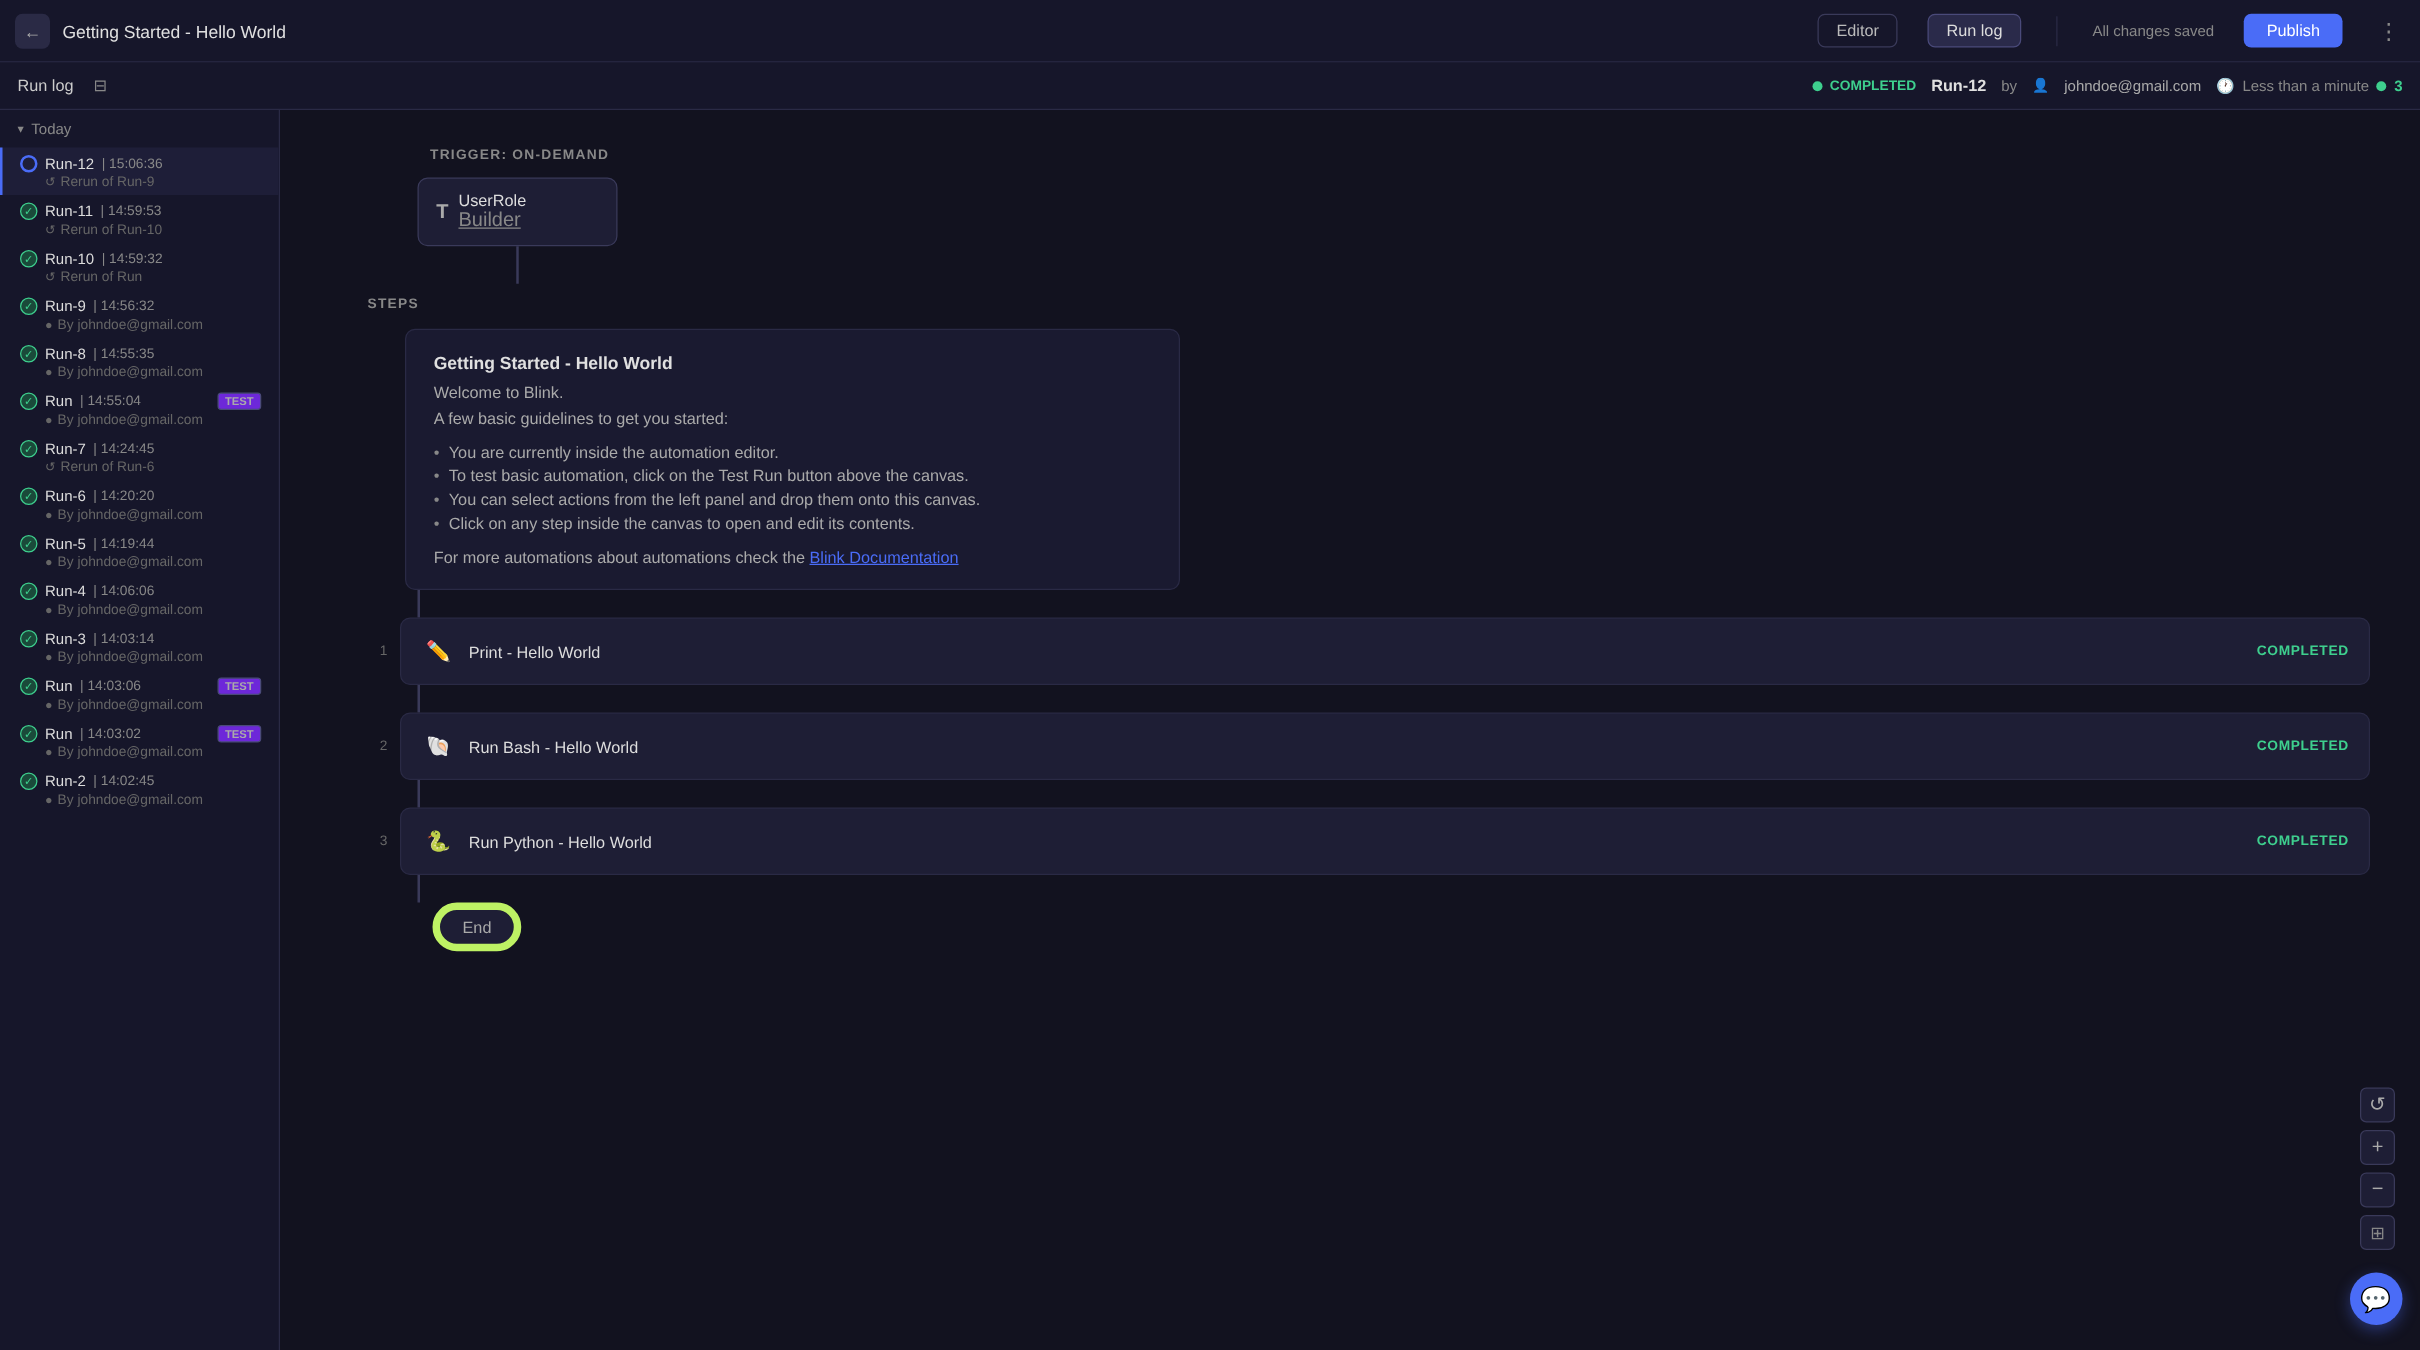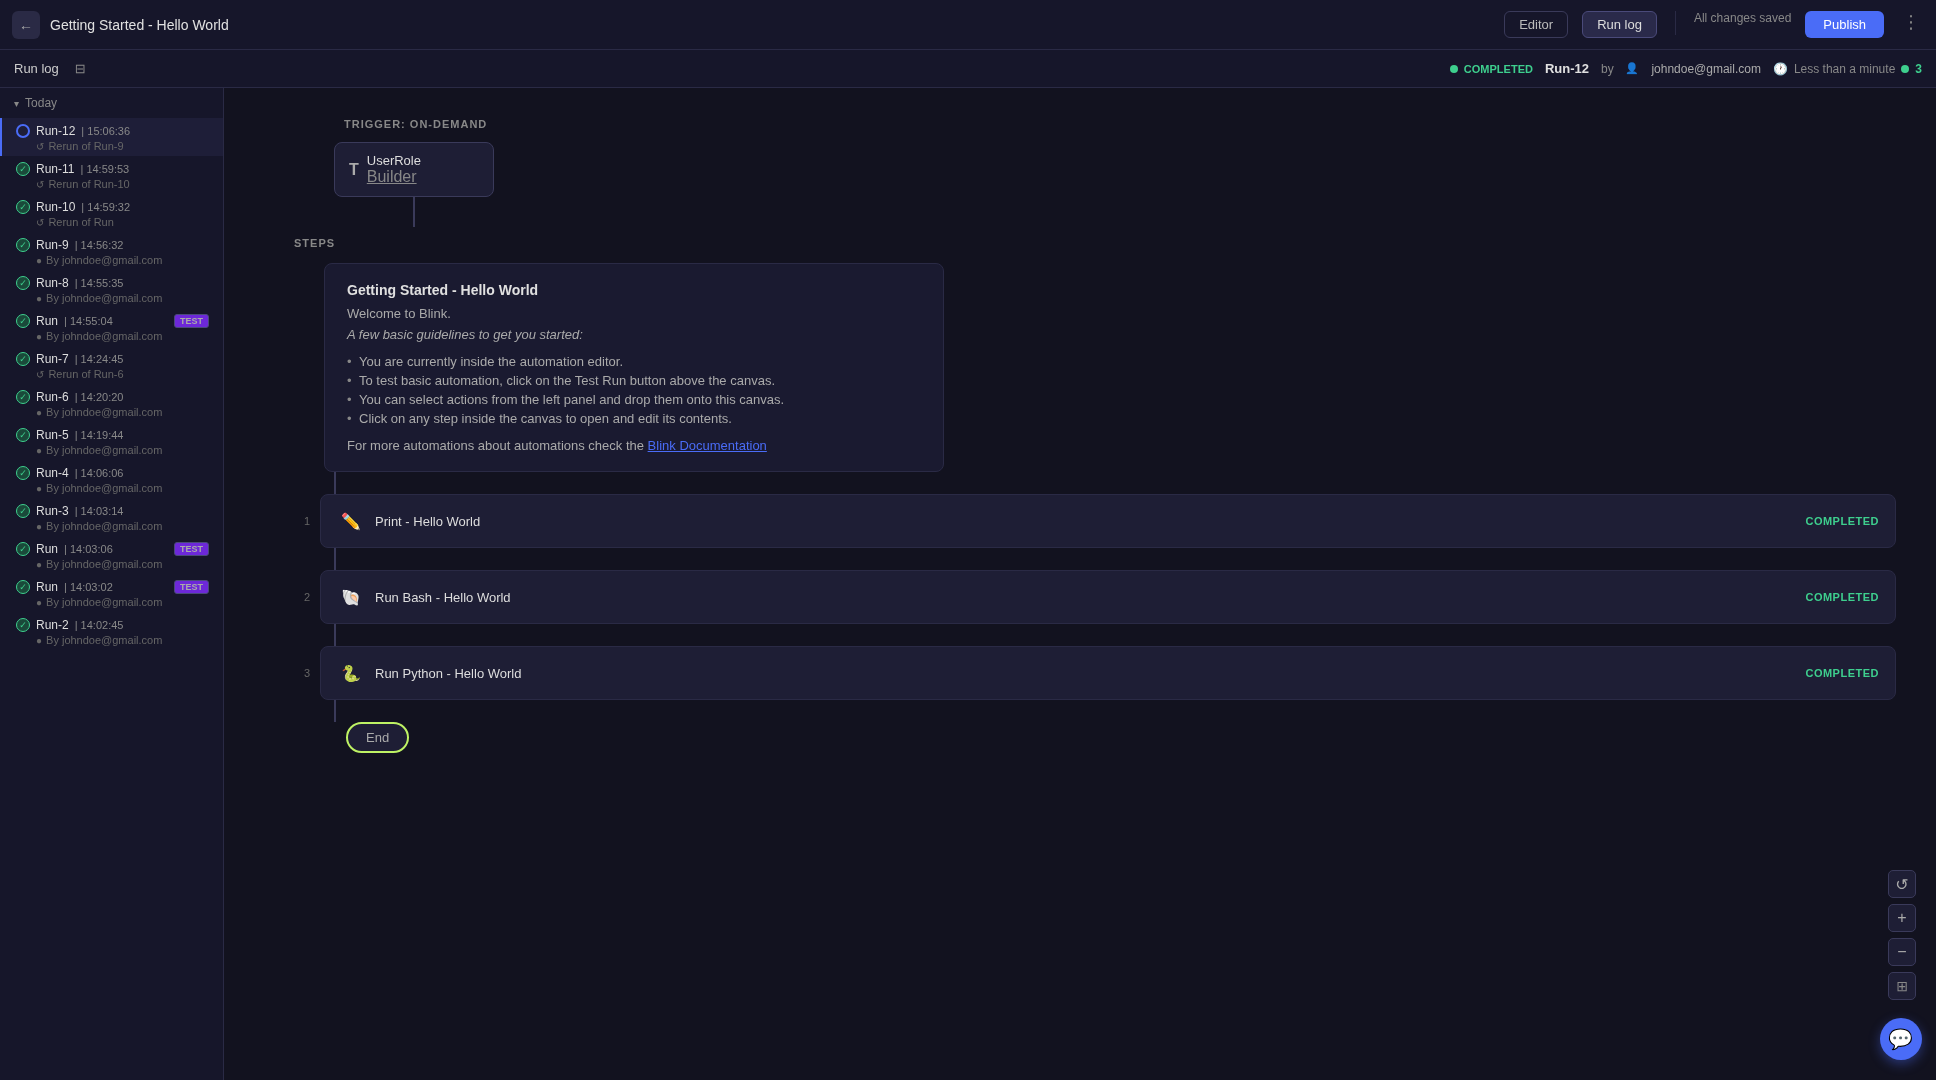--- a/index.html
+++ b/index.html
@@ -35,21 +35,22 @@
       font-size: 14px;
     }
     .app-title {
       color: #e0e0e0;
       font-size: 14px;
       font-weight: 500;
       flex: 1;
     }
     .header-right {
       display: flex;
-      gap: 14px;
+      align-items: center;
+      gap: 24px;
     }
     .btn-editor {
       background: transparent;
       border: 1px solid #3a3a5a;
       color: #bbb;
       padding: 5px 14px;
       border-radius: 6px;
       cursor: pointer;
       font-size: 13px;
     }
@@ -291,21 +292,21 @@
       margin-left: 30px;
       margin-bottom: 0;
     }
     .info-card h3 {
       color: #e0e0e0;
       font-size: 14px;
       font-weight: 600;
       margin-bottom: 8px;
     }
     .info-card .welcome { color: #aaa; font-size: 13px; margin-bottom: 6px; }
-    .info-card .guideline { color: #aaa; font-size: 13px; margin-bottom: 10px; font-style: italic; }
+    .info-card .guideline { color: #aaa; font-size: 13px; margin-bottom: 10px; }
     .info-card ul { list-style: none; padding: 0; margin: 0 0 10px; }
     .info-card ul li {
       color: #aaa;
       font-size: 13px;
       padding: 2px 0;
       padding-left: 12px;
       position: relative;
     }
     .info-card ul li::before {
       content: '•';
@@ -352,21 +353,21 @@
       color: #3ecf8e;
       font-size: 11px;
       font-weight: 600;
       letter-spacing: 0.5px;
     }
 
     
     .end-node {
       display: inline-block;
       background: #1e1e35;
-      border: 2px solid #bef264;
+      border: 6px solid #bef264;
       border-radius: 20px;
       padding: 6px 18px;
       color: #aaa;
       font-size: 13px;
       margin-left: calc(16px + 10px);
       margin-top: 0;
     }
 
     
     .zoom-controls {

